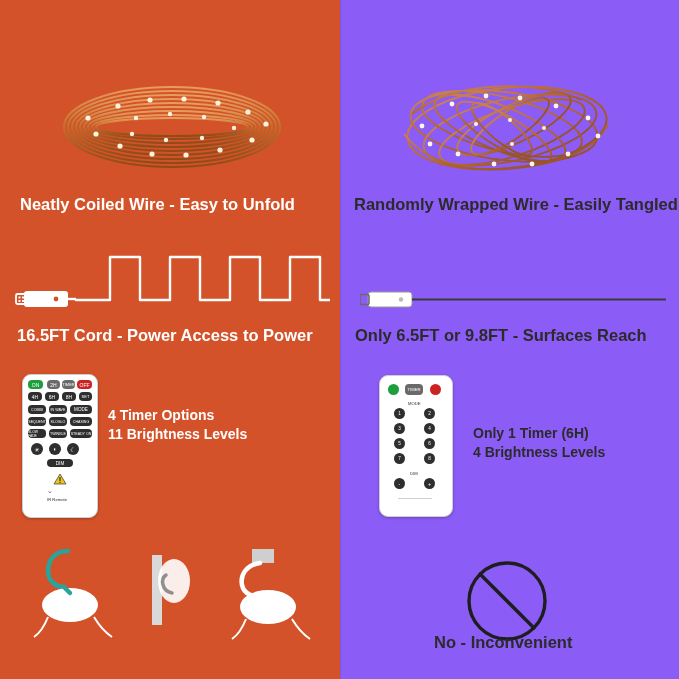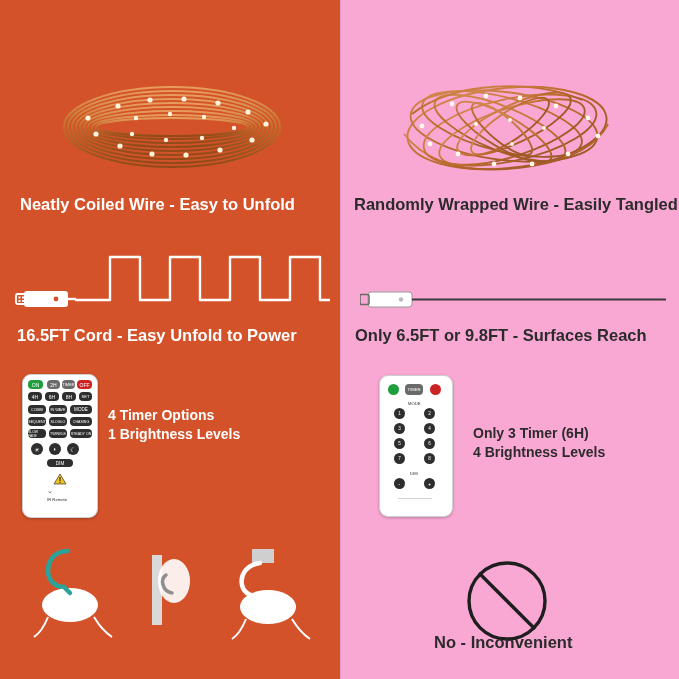--- a/index.html
+++ b/index.html
@@ -9,21 +9,21 @@
     background:#ffffff;
     overflow:hidden;
   }
   .page{
     position:relative;
     width:679px;height:679px;
     display:flex;
   }
   .col{position:relative;height:679px;}
   .col-left{width:340px;background:#d4522a;}
-  .col-right{width:339px;background:#f9a8d4;}
+  .col-right{width:339px;background:#8b5cf6;}
 
   
   .banner{
     position:absolute;
     left:50%;transform:translateX(-50%);
     top:12px;
     width:340px;
     height:48px;
     background:#7a2a14;
     display:flex;align-items:center;justify-content:center;
@@ -175,21 +175,21 @@
           <rect x="4.5" y="61.5" width="2" height="2" fill="#ffffff"></rect>
           <rect x="8" y="61.5" width="2" height="2" fill="#ffffff"></rect>
           <rect x="4.5" y="65" width="2" height="2" fill="#ffffff"></rect>
           <rect x="8" y="65" width="2" height="2" fill="#ffffff"></rect>
           <circle cx="42" cy="64" r="2.4" fill="#d4522a"></circle>
           <path d="M54,64 L62,64" stroke="#ffffff" stroke-width="2.4"></path>
         </g>
       </svg>
     </div>
 
-    <div class="cap cap-l" style="left:17px;top:325px;">16.5FT Cord - Easy Unfold to Power</div>
+    <div class="cap cap-l" style="left:17px;top:325px;">16.5FT Cord - Power Access to Power</div>
 
     <div class="remote" style="left:22px;top:374px;width:74px;height:142px;">
       <div class="rbtn green" style="left:5px;top:5px;width:15px;height:9px;font-size:5px;">ON</div>
       <div class="rbtn grey" style="left:24px;top:5px;width:13px;height:9px;font-size:5px;">2H</div>
       <div class="rbtn grey" style="left:39px;top:5px;width:13px;height:9px;font-size:4px;">TIMER</div>
       <div class="rbtn red" style="left:54px;top:5px;width:15px;height:9px;font-size:5px;">OFF</div>
 
       <div class="rbtn" style="left:5px;top:17px;width:14px;height:9px;font-size:5px;">4H</div>
       <div class="rbtn" style="left:22px;top:17px;width:14px;height:9px;font-size:5px;">6H</div>
       <div class="rbtn" style="left:39px;top:17px;width:14px;height:9px;font-size:5px;">8H</div>
@@ -220,21 +220,21 @@
             <rect x="6.4" y="8.7" width="1.2" height="1.2" fill="#333"></rect>
           </svg>
       </div>
 
       <div style="position:absolute;left:24px;top:112px;font-size:7px;color:#555;">⌄</div>
       <div class="rlabel" style="left:24px;top:122px;">IR Remote</div>
     </div>
 
     <div class="capblock" style="left:108px;top:406px;">
       <div>4 Timer Options</div>
-      <div>1 Brightness Levels</div>
+      <div>11 Brightness Levels</div>
     </div>
 
     <div class="hook" style="left:24px;top:545px;">
       <svg width="300" height="95" viewBox="0 0 300 95">
 
         <g>
           <path d="M44,6 C30,6 24,16 24,26 C24,36 32,42 40,42" fill="none" stroke="#2aa39a" stroke-width="4.5" stroke-linecap="round"></path>
           <ellipse cx="46" cy="60" rx="28" ry="17" fill="#ffffff"></ellipse>
           <path d="M40,42 L46,48" stroke="#2aa39a" stroke-width="4.5" stroke-linecap="round"></path>
           <path d="M24,72 C20,82 16,88 10,92" stroke="#ffffff" stroke-width="2" fill="none"></path>
@@ -337,21 +337,21 @@
       <div class="rbtn round" style="left:44px;top:77px;width:11px;height:11px;font-size:4.6px;">8</div>
 
       <div class="rlabel" style="left:30px;top:95px;">DIM</div>
       <div class="rbtn round" style="left:14px;top:102px;width:11px;height:11px;font-size:5.4px;">-</div>
       <div class="rbtn round" style="left:44px;top:102px;width:11px;height:11px;font-size:5.4px;">+</div>
 
       <div style="position:absolute;left:18px;top:122px;width:34px;height:1px;background:#d0d0d0;"></div>
     </div>
 
     <div class="capblock capblock-r" style="left:133px;top:424px;">
-      <div>Only 3 Timer (6H)</div>
+      <div>Only 1 Timer (6H)</div>
       <div>4 Brightness Levels</div>
     </div>
 
     <div class="nosym" style="left:124px;top:558px;">
       <svg width="86" height="86" viewBox="0 0 86 86">
         <circle cx="43" cy="43" r="38" fill="none" stroke="#1e1e1e" stroke-width="3.4"></circle>
         <line x1="15" y1="15" x2="71" y2="71" stroke="#1e1e1e" stroke-width="3.4"></line>
       </svg>
     </div>
 

